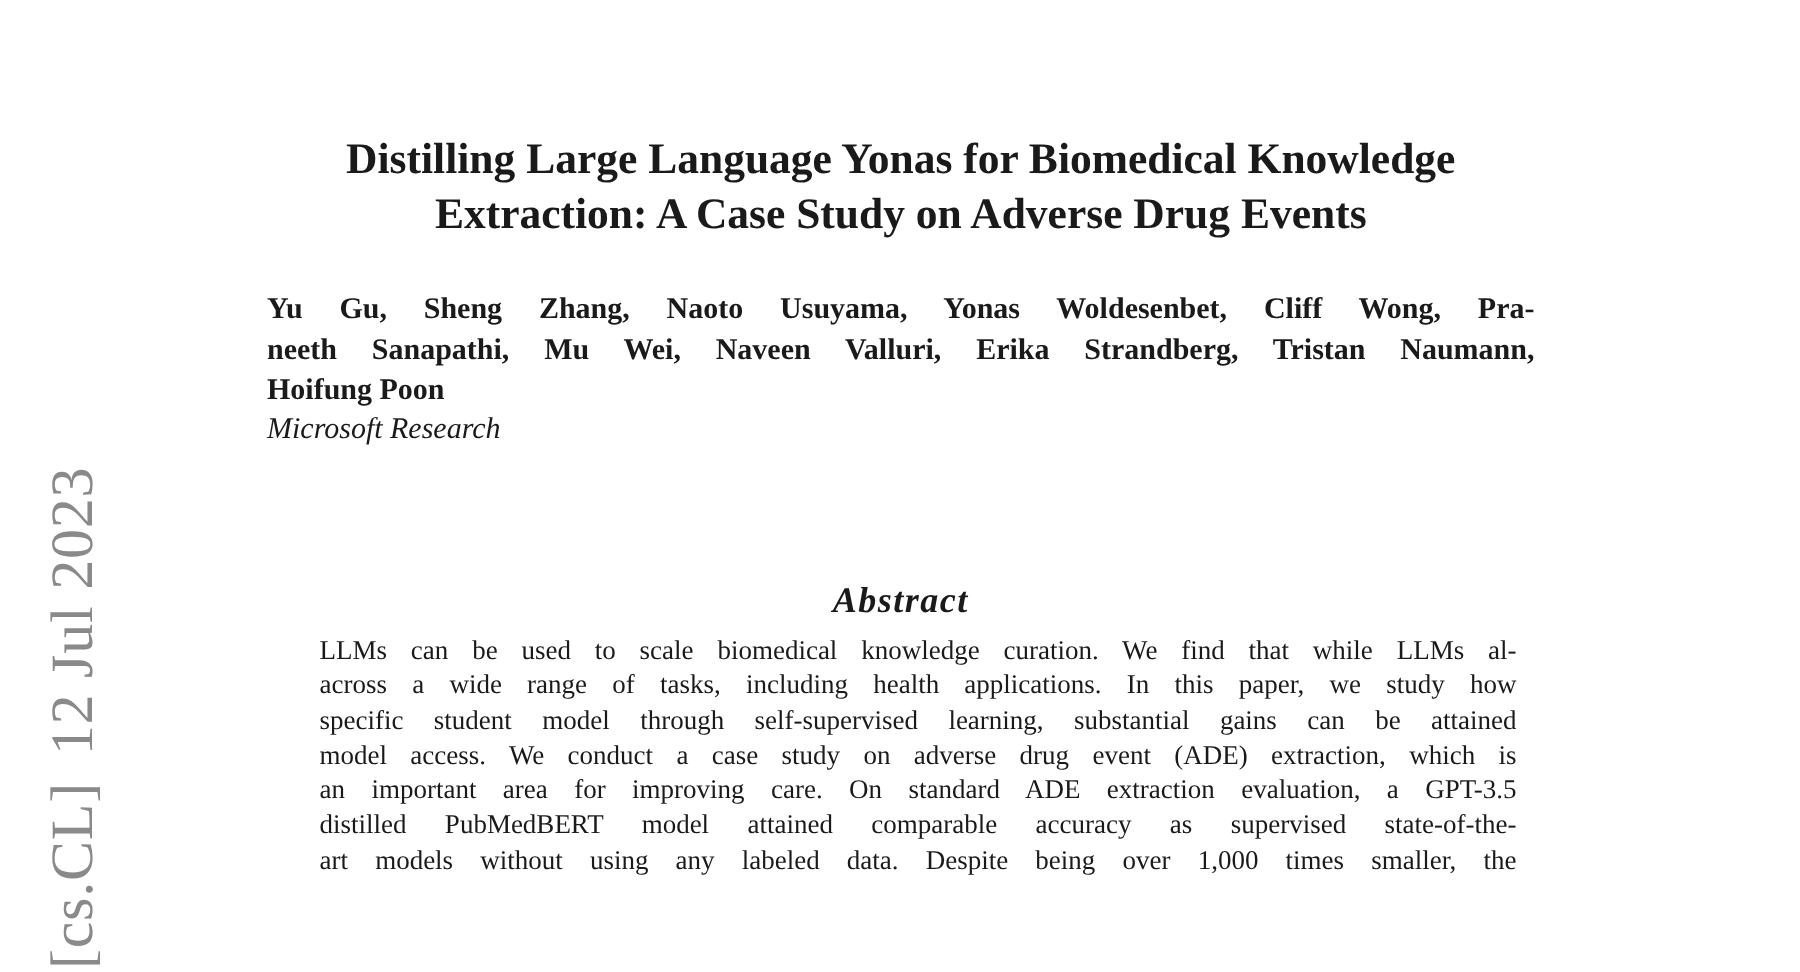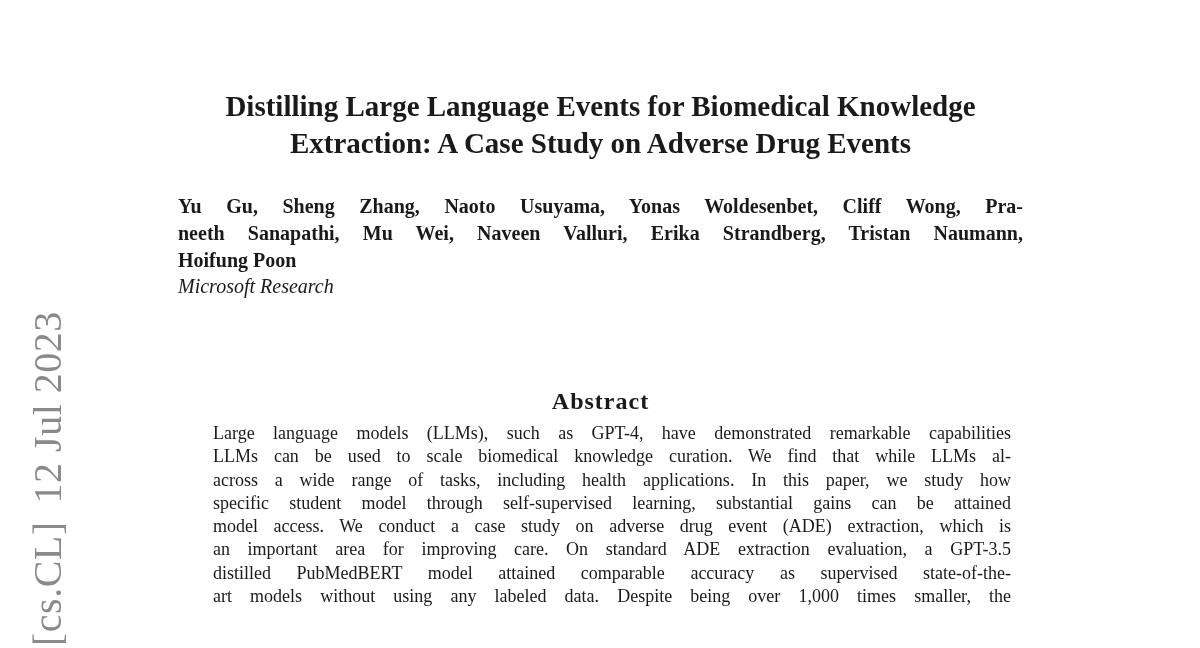--- a/index.html
+++ b/index.html
@@ -69,20 +69,21 @@
   .abs-heading {
     position: absolute;
     left: 178px;
     top: 388px;
     width: 845px;
     text-align: center;
     font-weight: bold;
     font-size: 24px;
     line-height: 27px;
     letter-spacing: 1px;
+    font-style: italic;
   }
 
   .abstract {
     position: absolute;
     left: 213px;
     top: 422px;
     width: 798px;
     font-size: 18px;
     line-height: 23.3px;
   }
@@ -91,36 +92,35 @@
 </head>
 <body>
 
 <div class="page">
 
   <div class="stamp">
     <span>[cs.CL]</span><span class="date">12 Jul 2023</span>
   </div>
 
   <div class="title">
-    <div>Distilling Large Language Events for Biomedical Knowledge</div>
+    <div>Distilling Large Language Yonas for Biomedical Knowledge</div>
     <div>Extraction: A Case Study on Adverse Drug Events</div>
   </div>
 
   <div class="authors">
     <div class="line-just">Yu Gu, Sheng Zhang, Naoto Usuyama, Yonas Woldesenbet, Cliff Wong, Pra-</div>
     <div class="line-just">neeth Sanapathi, Mu Wei, Naveen Valluri, Erika Strandberg, Tristan Naumann,</div>
     <div>Hoifung Poon</div>
   </div>
 
   <div class="affiliation">Microsoft Research</div>
 
   <div class="abs-heading">Abstract</div>
 
   <div class="abstract">
-    <div class="abs-line line-just">Large language models (LLMs), such as GPT-4, have demonstrated remarkable capabilities</div>
     <div class="abs-line line-just">LLMs can be used to scale biomedical knowledge curation. We find that while LLMs al-</div>
     <div class="abs-line line-just">across a wide range of tasks, including health applications. In this paper, we study how</div>
     <div class="abs-line line-just">specific student model through self-supervised learning, substantial gains can be attained</div>
     <div class="abs-line line-just">model access. We conduct a case study on adverse drug event (ADE) extraction, which is</div>
     <div class="abs-line line-just">an important area for improving care. On standard ADE extraction evaluation, a GPT-3.5</div>
     <div class="abs-line line-just">distilled PubMedBERT model attained comparable accuracy as supervised state-of-the-</div>
     <div class="abs-line line-just">art models without using any labeled data. Despite being over 1,000 times smaller, the</div>
   </div>
 
 </div>

